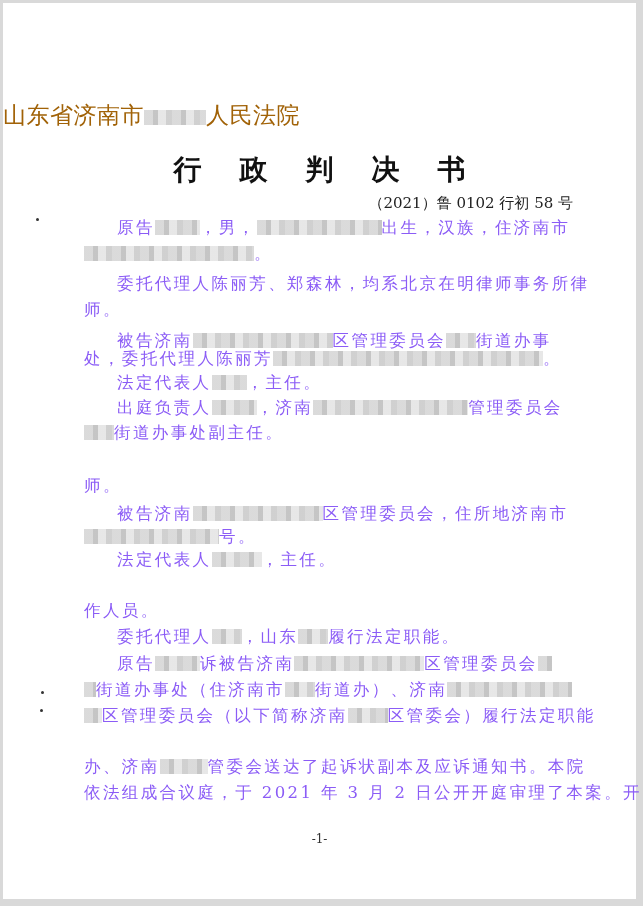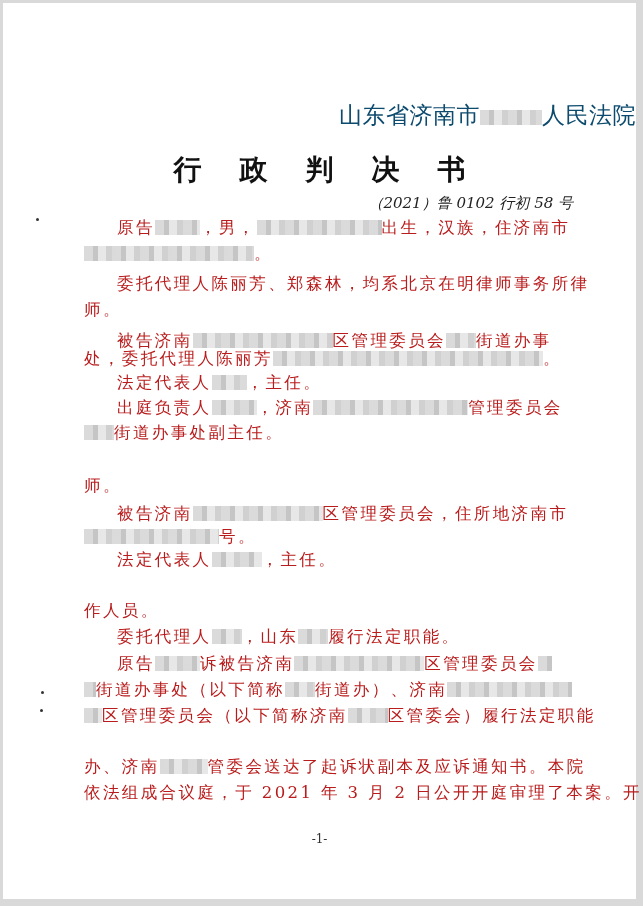--- a/index.html
+++ b/index.html
@@ -1,22 +1,22 @@
 <!DOCTYPE html>
 <html><head>
 <meta charset="utf-8">
 <style>
   html, body { margin:0; padding:0; }
   body { width:643px; height:906px; background:#d9d9d9; position:relative; overflow:hidden;
          font-family:"DejaVu Serif","Liberation Serif",serif; color:#1e1e1e; }
   .page { position:absolute; left:3px; top:3px; width:633px; height:896px; background:#fff; }
-  .court { position:absolute; top:97px; left:0; width:633px; text-align:right; font-size:23px; letter-spacing:0.5px; color:#0c4a6e; }
+  .court { position:absolute; top:97px; left:0; width:633px; text-align:left; font-size:23px; letter-spacing:0.5px; color:#a16207; }
   .title { position:absolute; top:148px; left:0; width:633px; text-align:center; font-size:28px; font-weight:bold; letter-spacing:38px; padding-left:38px; box-sizing:border-box; color:#111;}
-  .caseno { position:absolute; top:191px; right:63px; font-size:15px; color:#222;font-style:italic; }
-  .line { position:absolute; left:81px; font-size:16.5px; white-space:nowrap; letter-spacing:2.4px; color:#b91c1c;text-align:center; }
+  .caseno { position:absolute; top:191px; right:63px; font-size:15px; color:#222; }
+  .line { position:absolute; left:81px; font-size:16.5px; white-space:nowrap; letter-spacing:2.4px; color:#8b5cf6;text-align:center; }
   .indent { left:114px; }
   .blur { display:inline-block; height:15px; vertical-align:-2px;
           background:repeating-linear-gradient(90deg,#d4d4d4 0 9px,#bbb 9px 14px,#e3e3e3 14px 22px,#c8c8c8 22px 28px); opacity:0.85; }
   .pagenum { position:absolute; top:829px; left:0; width:633px; text-align:center; font-size:12px; color:#333; }
   .dot { position:absolute; width:3px; height:3px; background:#333; border-radius:50%; }
 </style>
 </head>
 <body>
 
 <div class="page">
@@ -35,21 +35,21 @@
   <div class="line indent" style="top:369px"><span>法定代表人</span><span class="blur" style="width:35px"></span><span>，主任。</span></div>
   <div class="line indent" style="top:394px"><span>出庭负责人</span><span class="blur" style="width:45px"></span><span>，济南</span><span class="blur" style="width:155px"></span><span>管理委员会</span></div>
   <div class="line" style="top:419px"><span class="blur" style="width:30px"></span><span>街道办事处副主任。</span></div>
   <div class="line" style="top:472px"><span>师。</span></div>
   <div class="line indent" style="top:500px"><span>被告济南</span><span class="blur" style="width:130px"></span><span>区管理委员会，住所地济南市</span></div>
   <div class="line" style="top:523px"><span class="blur" style="width:135px"></span><span>号。</span></div>
   <div class="line indent" style="top:546px"><span>法定代表人</span><span class="blur" style="width:50px"></span><span>，主任。</span></div>
   <div class="line" style="top:597px"><span>作人员。</span></div>
   <div class="line indent" style="top:623px"><span>委托代理人</span><span class="blur" style="width:30px"></span><span>，山东</span><span class="blur" style="width:30px"></span><span>履行法定职能。</span></div>
   <div class="line indent" style="top:650px"><span>原告</span><span class="blur" style="width:45px"></span><span>诉被告济南</span><span class="blur" style="width:130px"></span><span>区管理委员会</span><span class="blur" style="width:14px"></span></div>
-  <div class="line" style="top:676px"><span class="blur" style="width:12px"></span><span>街道办事处（以下简称</span><span class="blur" style="width:30px"></span><span>街道办）、济南</span><span class="blur" style="width:125px"></span></div>
+  <div class="line" style="top:676px"><span class="blur" style="width:12px"></span><span>街道办事处（住济南市</span><span class="blur" style="width:30px"></span><span>街道办）、济南</span><span class="blur" style="width:125px"></span></div>
   <div class="line" style="top:702px"><span class="blur" style="width:18px"></span><span>区管理委员会（以下简称济南</span><span class="blur" style="width:40px"></span><span>区管委会）履行法定职能</span></div>
   <div class="line" style="top:753px"><span>办、济南</span><span class="blur" style="width:48px"></span><span>管委会送达了起诉状副本及应诉通知书。本院</span></div>
   <div class="line" style="top:779px"><span>依法组成合议庭，于 2021 年 3 月 2 日公开开庭审理了本案。开</span></div>
 
   <div class="pagenum">-1-</div>
 
   <div class="dot" style="left:33px;top:215px"></div>
   <div class="dot" style="left:38px;top:688px"></div>
   <div class="dot" style="left:37px;top:706px"></div>
 </div>

